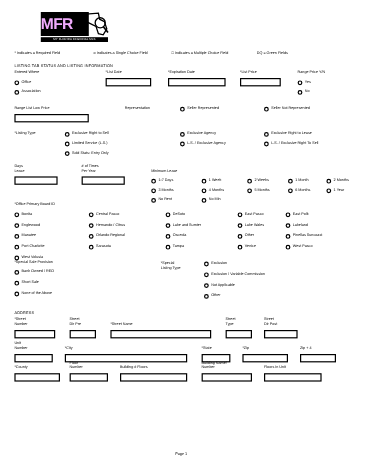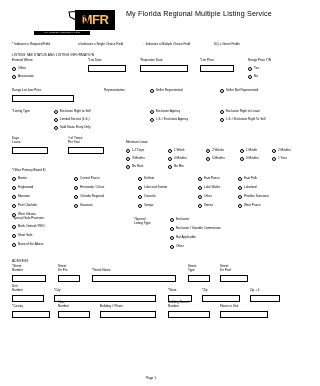--- a/index.html
+++ b/index.html
@@ -3,22 +3,22 @@
 <meta charset="utf-8">
 <style>
   html,body{margin:0;padding:0;background:#fff;}
   body{width:298px;height:386px;font-family:"Liberation Sans",sans-serif;color:#000;overflow:hidden;}
   .page{position:relative;width:298px;height:386px;background:#fff;box-sizing:border-box;}
   .sheet{position:absolute;left:10px;top:4px;right:6px;bottom:4px;}
 
   
   .hdr{position:relative;height:36px;}
   .logo{position:absolute;left:24px;top:6px;width:56px;height:26px;}
-  .logo-box{position:absolute;left:0;top:0;width:40px;height:20px;background:#000;color:#fdba74;
-            font-weight:bold;font-size:13px;line-height:20px;text-align:center;letter-spacing:-.5px;font-family:"Liberation Sans",sans-serif;margin-left:41px;}
+  .logo-box{position:absolute;left:0;top:0;width:40px;height:20px;background:#000;color:#f0abfc;
+            font-weight:bold;font-size:13px;line-height:20px;letter-spacing:-.5px;font-family:"Liberation Sans",sans-serif;}
   .logo-bar{position:absolute;left:0;top:21px;width:56px;height:4px;background:#000;}
   .logo-bar span{color:#fff;font-size:2.4px;line-height:4px;display:block;text-align:center;letter-spacing:.1px;}
   .logo-state{position:absolute;left:34px;top:0;width:23px;height:21px;}
   .hdr-sub{position:absolute;left:96px;top:5px;right:0;text-align:center;font-size:7.2px;letter-spacing:.15px;}
   .hdr-title{position:absolute;left:78px;top:14px;right:0;text-align:center;font-size:11.4px;font-weight:bold;letter-spacing:.3px;}
 
   
   .legend{position:relative;height:11px;font-size:3.1px;margin-top:2px;}
   .legend span{position:absolute;top:0;white-space:nowrap;}
   .lg0{left:2px;} .lg1{left:68px;} .lg2{left:133px;} .lg3{left:204px;}
@@ -47,21 +47,20 @@
       <div class="logo-box">MFR</div>
       <svg class="logo-state" viewBox="0 0 23 21">
         <path d="M1 2 L14 1 L15 6 L19 8 L21 14 L18 19 L14 18 L12 12 L6 9 L2 7 Z" fill="none" stroke="#000" stroke-width="1.1"></path>
         <circle cx="15.5" cy="9" r="4.2" fill="none" stroke="#000" stroke-width="1.1"></circle>
         <line x1="18" y1="12" x2="22" y2="17" stroke="#000" stroke-width="1.4"></line>
       </svg>
       <div class="logo-bar">
         <span>MY FLORIDA REGIONAL MLS</span>
       </div>
     </div>
-    <div class="hdr-sub">My Florida Regional Multiple Listing Service</div>
   </div>
 
   <div class="legend">
     <span class="lg0">* Indicates a Required Field</span>
     <span class="lg1">o   Indicates a Single Choice Field</span>
     <span class="lg2">□   Indicates a Multiple Choice Field</span>
     <span class="lg3">DQ = Green Fields</span>
   </div>
 
   <div class="secttl">LISTING TAB STATUS AND LISTING INFORMATION</div>

